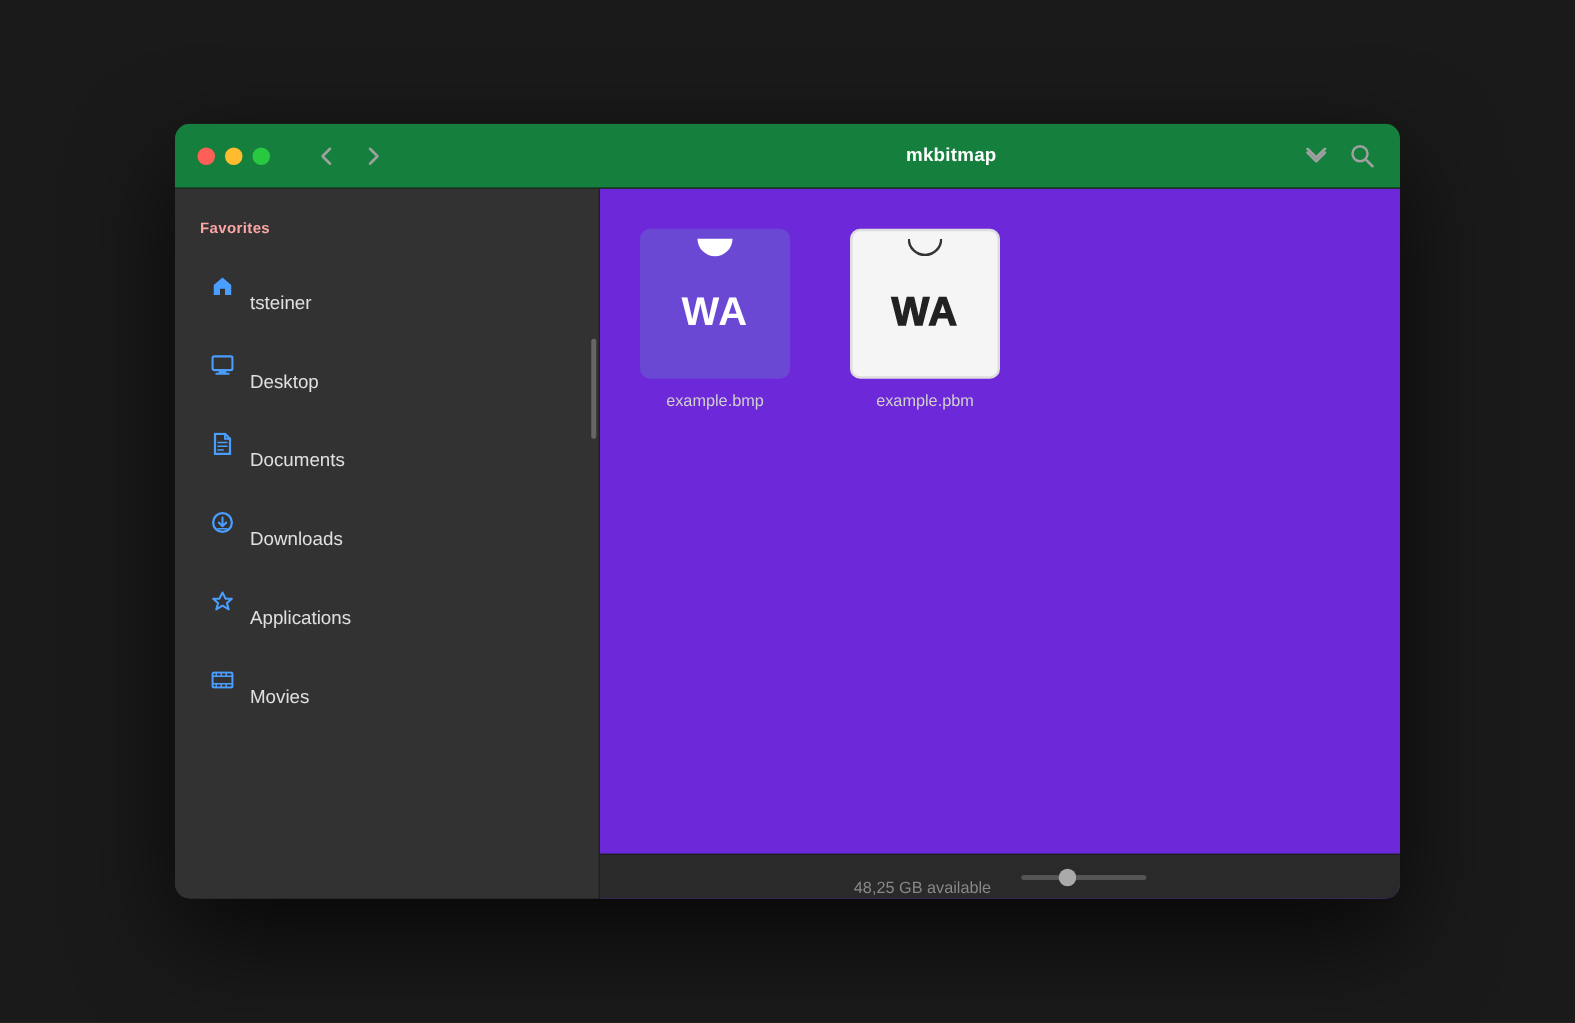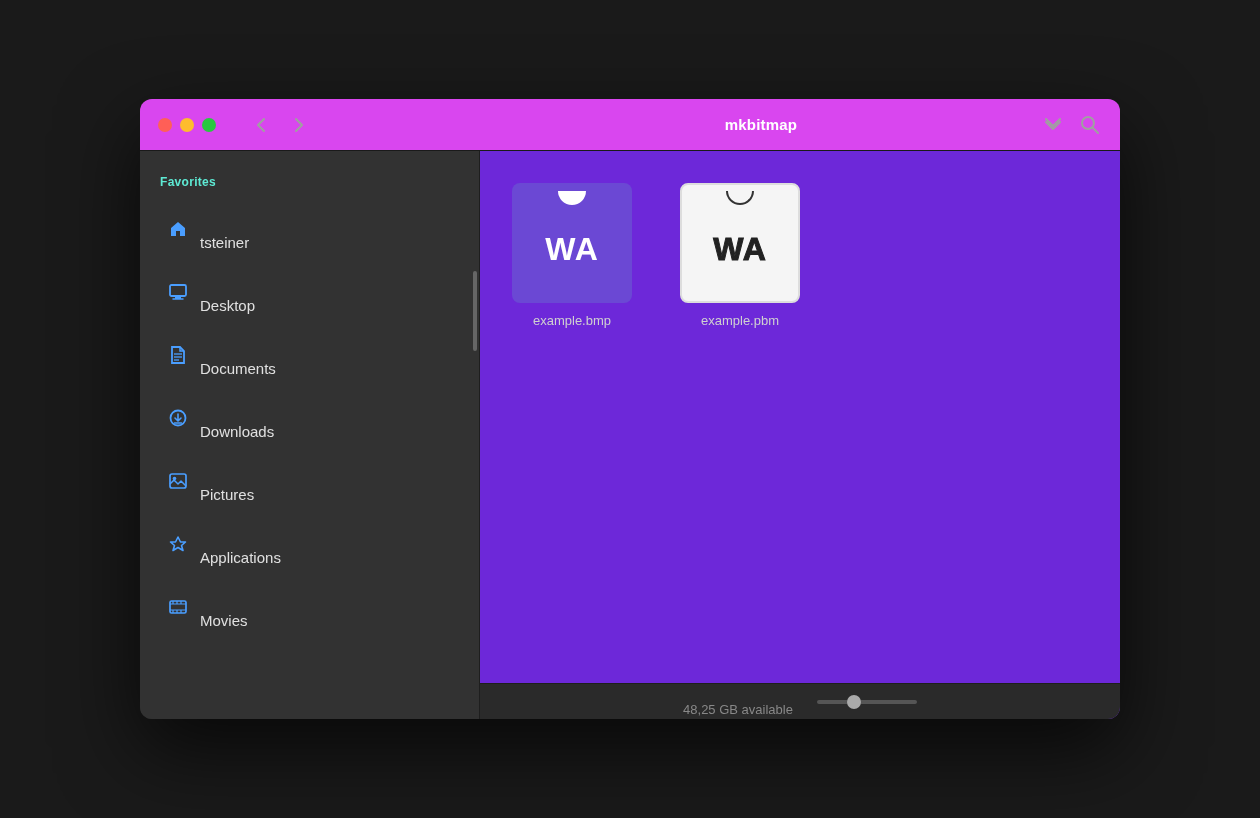--- a/index.html
+++ b/index.html
@@ -22,21 +22,21 @@
       box-shadow: 0 30px 80px rgba(0,0,0,0.7);
       overflow: hidden;
       display: flex;
       flex-direction: column;
     }
 
     
     .titlebar {
       display: flex;
       align-items: center;
-      background: #d946ef;
+      background: #15803d;
       height: 52px;
       border-bottom: 1px solid #1a1a1a;
       flex-shrink: 0;
     }
 
     .traffic-lights {
       display: flex;
       align-items: center;
       gap: 8px;
       padding-left: 18px;
@@ -135,21 +135,21 @@
     .sidebar-scrollbar-thumb {
       width: 4px;
       height: 80px;
       background: #666;
       border-radius: 2px;
       margin-top: 20px;
     }
 
     .section-label {
       font-size: 12px;
-      color: #5eead4;
+      color: #fca5a5;
       font-weight: 600;
       padding: 8px 20px 8px 20px;
       letter-spacing: 0.3px;
     }
 
     .sidebar-item {
       display: flex;
       align-items: center;
       gap: 12px;
       padding: 9px 20px;
@@ -424,30 +424,20 @@
         <span class="sidebar-icon">
           <svg width="18" height="18" viewBox="0 0 18 18" fill="none">
             <circle cx="9" cy="9" r="7.5" stroke="#4a9eff" stroke-width="1.8"></circle>
             <path d="M9 5V11M6 9L9 12L12 9" stroke="#4a9eff" stroke-width="1.6" stroke-linecap="round" stroke-linejoin="round"></path>
             <line x1="5.5" y1="14" x2="12.5" y2="14" stroke="#4a9eff" stroke-width="1.3" stroke-linecap="round"></line>
           </svg>
         </span>
         <span class="sidebar-item-label">Downloads</span>
       </div>
 
-      <div class="sidebar-item">
-        <span class="sidebar-icon">
-          <svg width="18" height="16" viewBox="0 0 18 16" fill="none">
-            <rect x="1" y="1" width="16" height="14" rx="2" stroke="#4a9eff" stroke-width="1.7"></rect>
-            <circle cx="5.5" cy="5.5" r="1.8" fill="#4a9eff"></circle>
-            <path d="M1 11L5 7L9 11L12 8L17 13" stroke="#4a9eff" stroke-width="1.5" stroke-linejoin="round"></path>
-          </svg>
-        </span>
-        <span class="sidebar-item-label">Pictures</span>
-      </div>
 
       <div class="sidebar-item">
         <span class="sidebar-icon">
           <svg width="18" height="18" viewBox="0 0 18 18" fill="none">
             <path d="M9 2L11.5 7H16.5L12.5 10.5L14 15.5L9 12.5L4 15.5L5.5 10.5L1.5 7H6.5L9 2Z" stroke="#4a9eff" stroke-width="1.6" stroke-linejoin="round"></path>
           </svg>
         </span>
         <span class="sidebar-item-label">Applications</span>
       </div>
 

